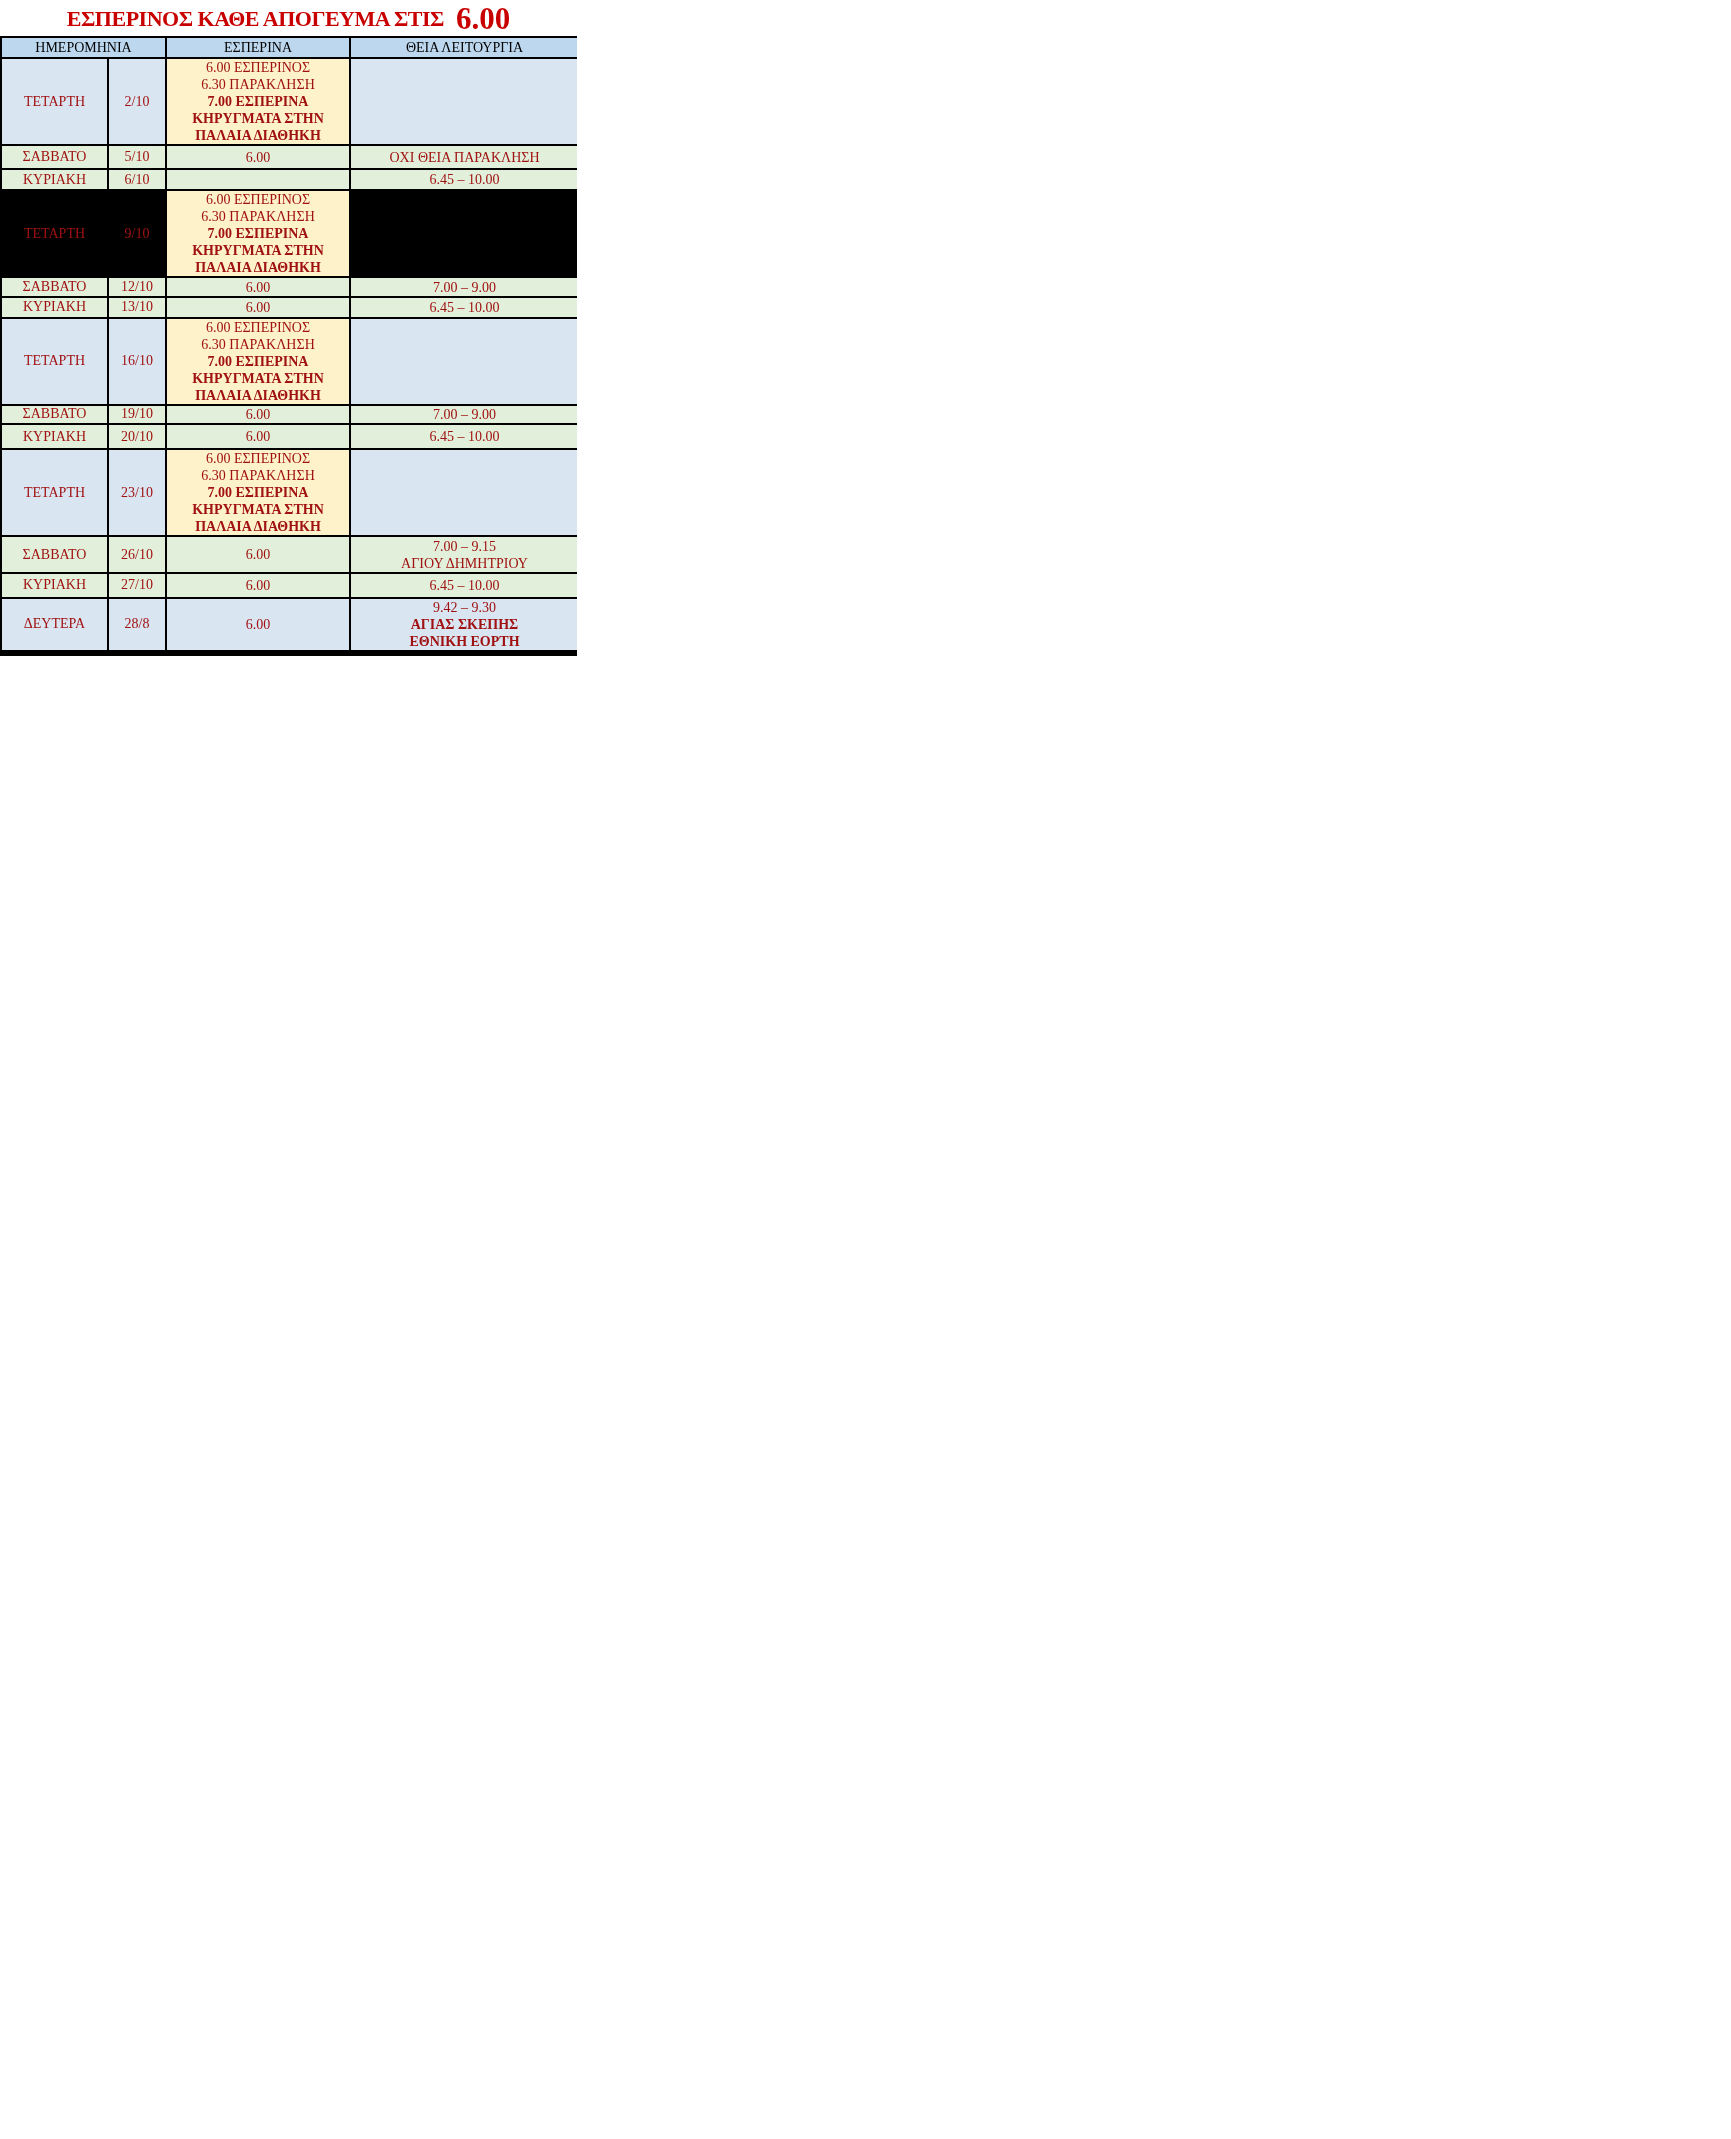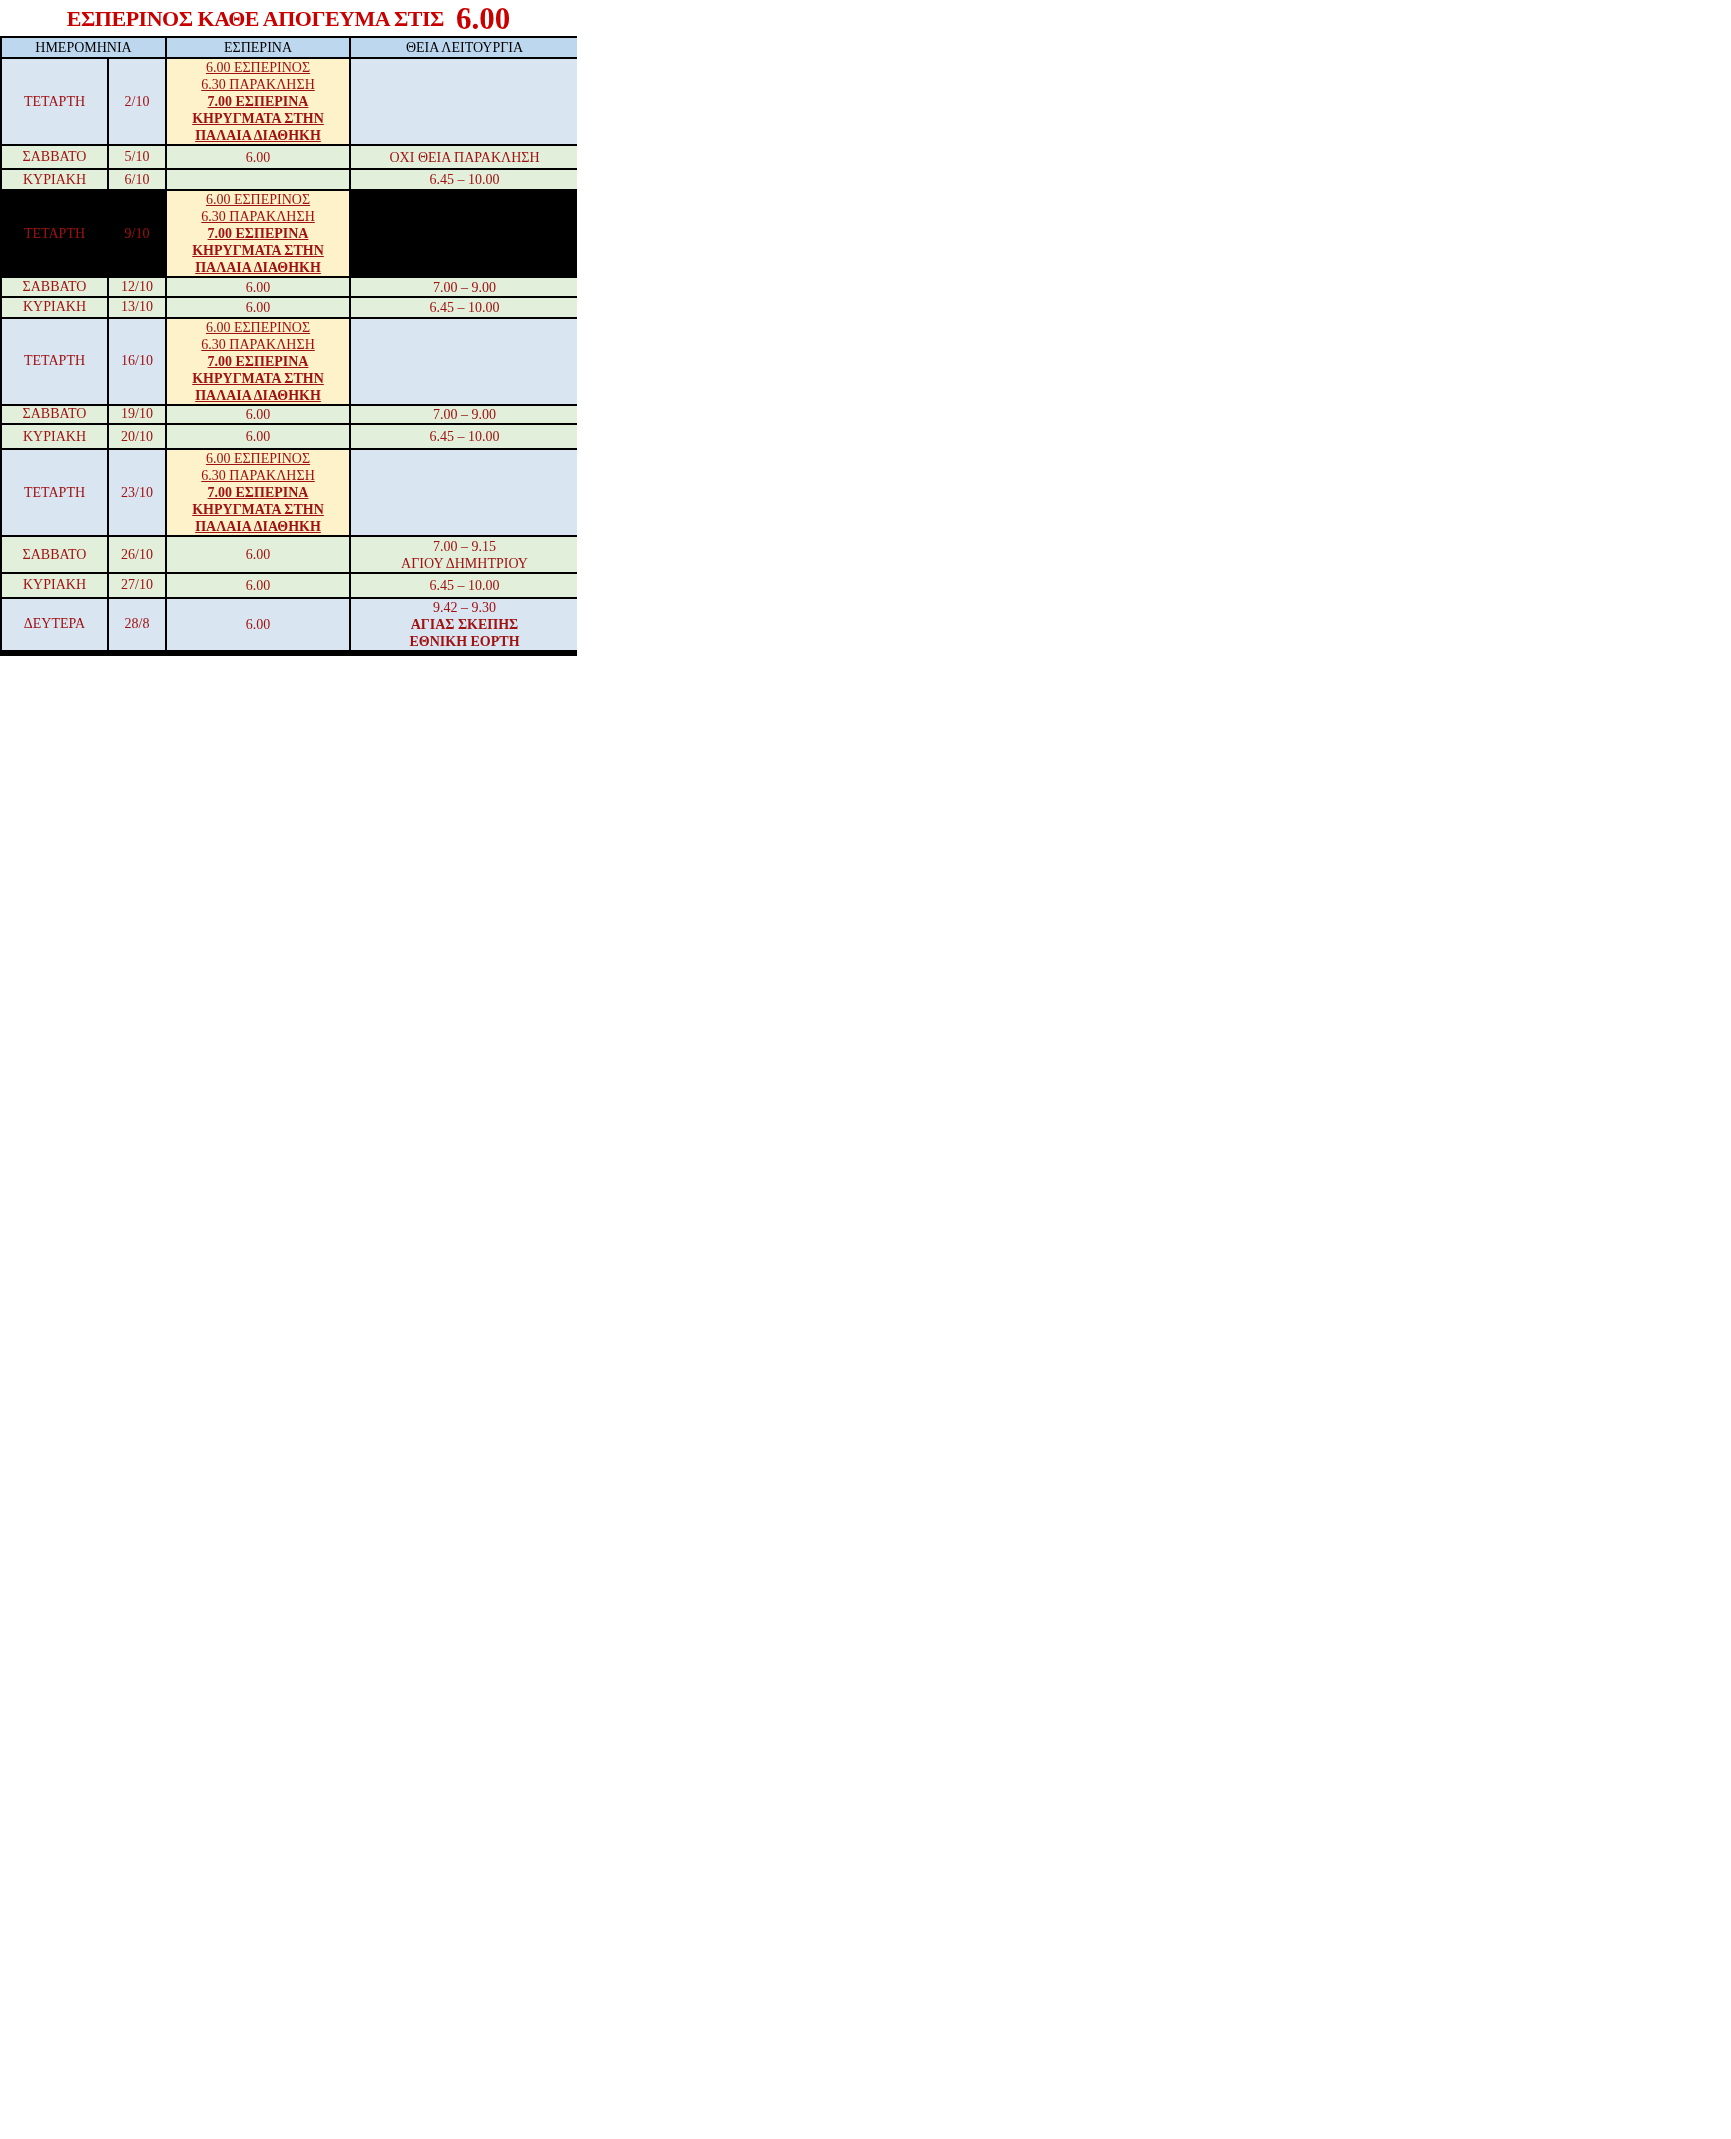--- a/index.html
+++ b/index.html
@@ -49,21 +49,21 @@
     padding:0 1.8px;
   }
   tr.hdr td{
     background:#BDD7EE;
     color:#000000;
     font-weight:normal;
     height:19px;
   }
   .bg-blue{background:#DAE5F2;}
   .bg-green{background:#E2EFDA;margin-left:24px;}
-  .bg-cream{background:#FEF2CB;text-decoration:underline;}
+  .bg-cream{background:#FEF2CB;}
   .bg-black{background:#000000;}
   .cell-line{line-height:17px;white-space:nowrap;}
   .bold{font-weight:bold;}
 </style>
 </head>
 <body>
 
 <div class="title-bar">
   <span class="title-text">ΕΣΠΕΡΙΝΟΣ ΚΑΘΕ ΑΠΟΓΕΥΜΑ ΣΤΙΣ</span>
   <span class="title-time">6.00</span>

